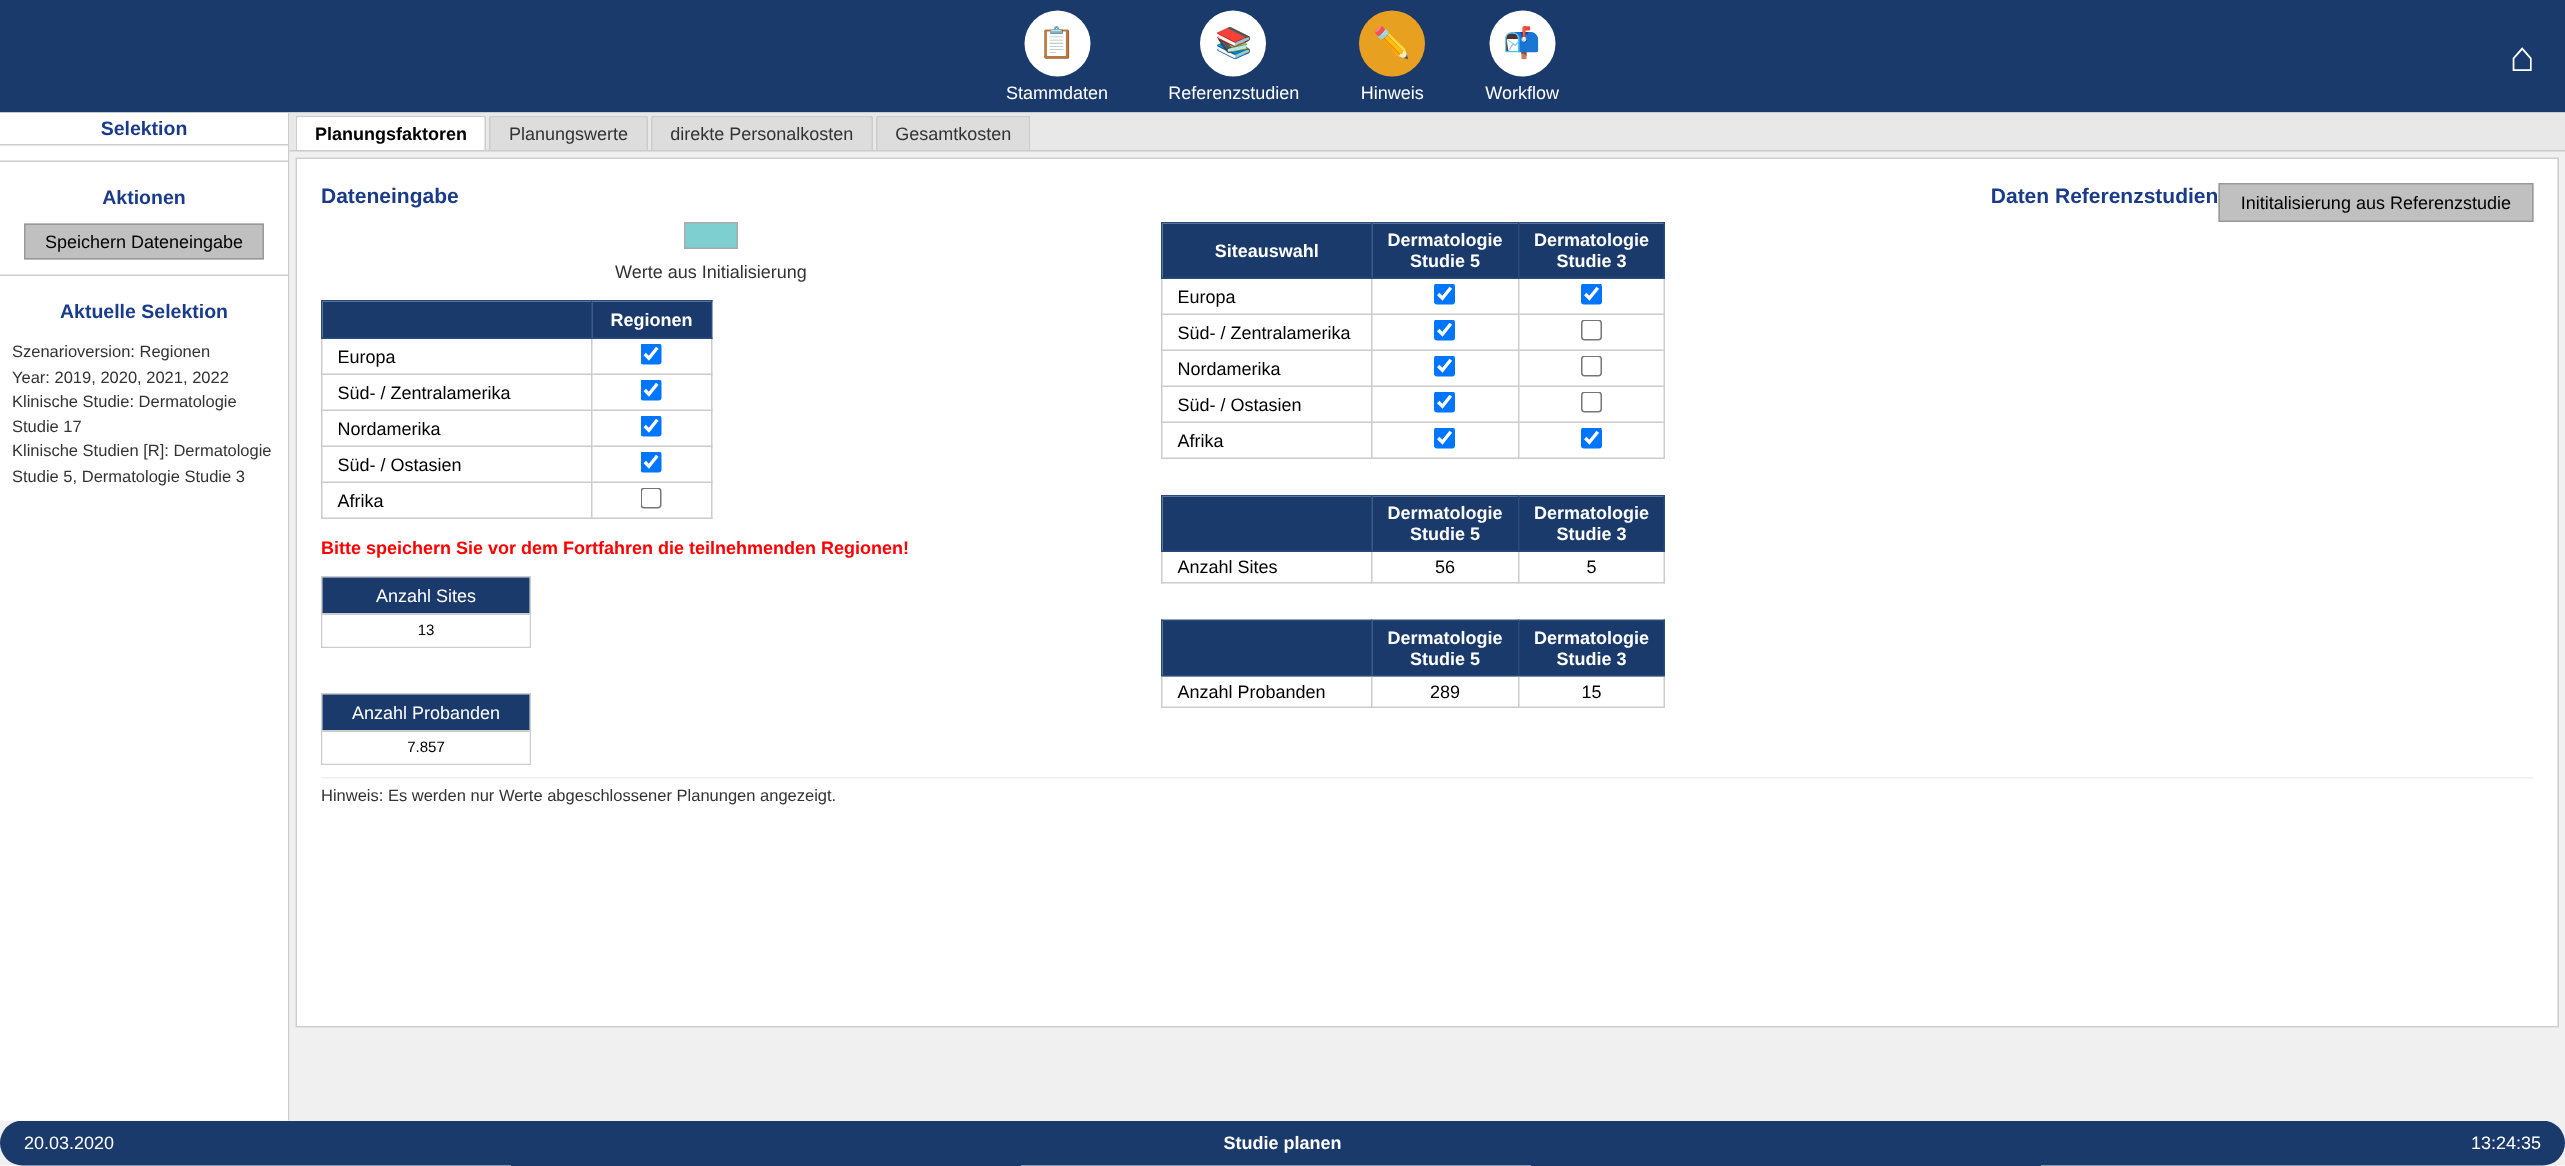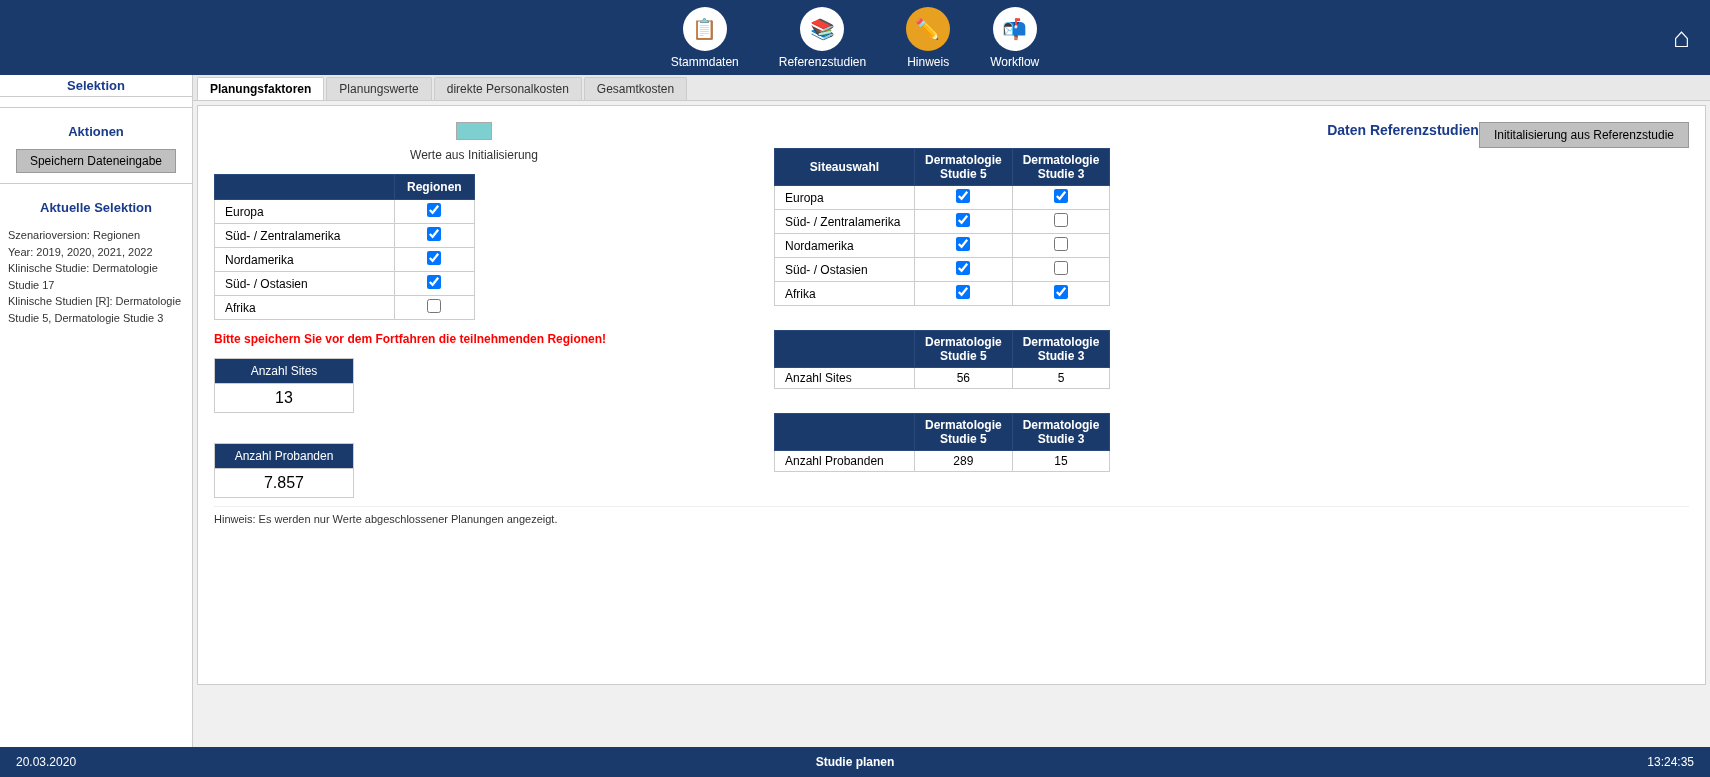--- a/index.html
+++ b/index.html
@@ -246,21 +246,21 @@
     .summary-box .summary-header {
       background: #1a3a6b;
       color: white;
       text-align: center;
       padding: 5px 10px;
       font-size: 12px;
     }
     .summary-box .summary-value {
       text-align: center;
       padding: 5px 10px;
-      font-size: 16px;
+      font-size: 10px;
       background: white;
       border-top: 1px solid #ccc;
     }
 
     
     .two-col {
       display: flex;
       gap: 40px;
     }
     .col-left {
@@ -308,20 +308,21 @@
       left: 0;
       right: 0;
       height: 30px;
       background: #1a3a6b;
       color: white;
       display: flex;
       align-items: center;
       justify-content: space-between;
       padding: 0 16px;
       font-size: 12px;
+      border-radius: 15px;
     }
     .footer-center {
       position: absolute;
       left: 50%;
       transform: translateX(-50%);
       font-weight: bold;
     }
 
     .hint-text {
       font-size: 11px;
@@ -378,20 +379,21 @@
 
   <div class="tab active">Planungsfaktoren</div>
       <div class="tab">Planungswerte</div>
       <div class="tab">direkte Personalkosten</div>
       <div class="tab">Gesamtkosten</div>
     </div>
   <div class="content-area">
     <div class="two-col">
 
       <div class="col-left">
+        <div class="section-header">Dateneingabe</div>
         <div class="init-label-row">
           <div class="color-box"></div>
           <span class="init-label">Werte aus Initialisierung</span>
         </div>
 
         
         <table class="data-table">
           <thead>
             <tr>
               <th style="min-width:180px;"></th>

